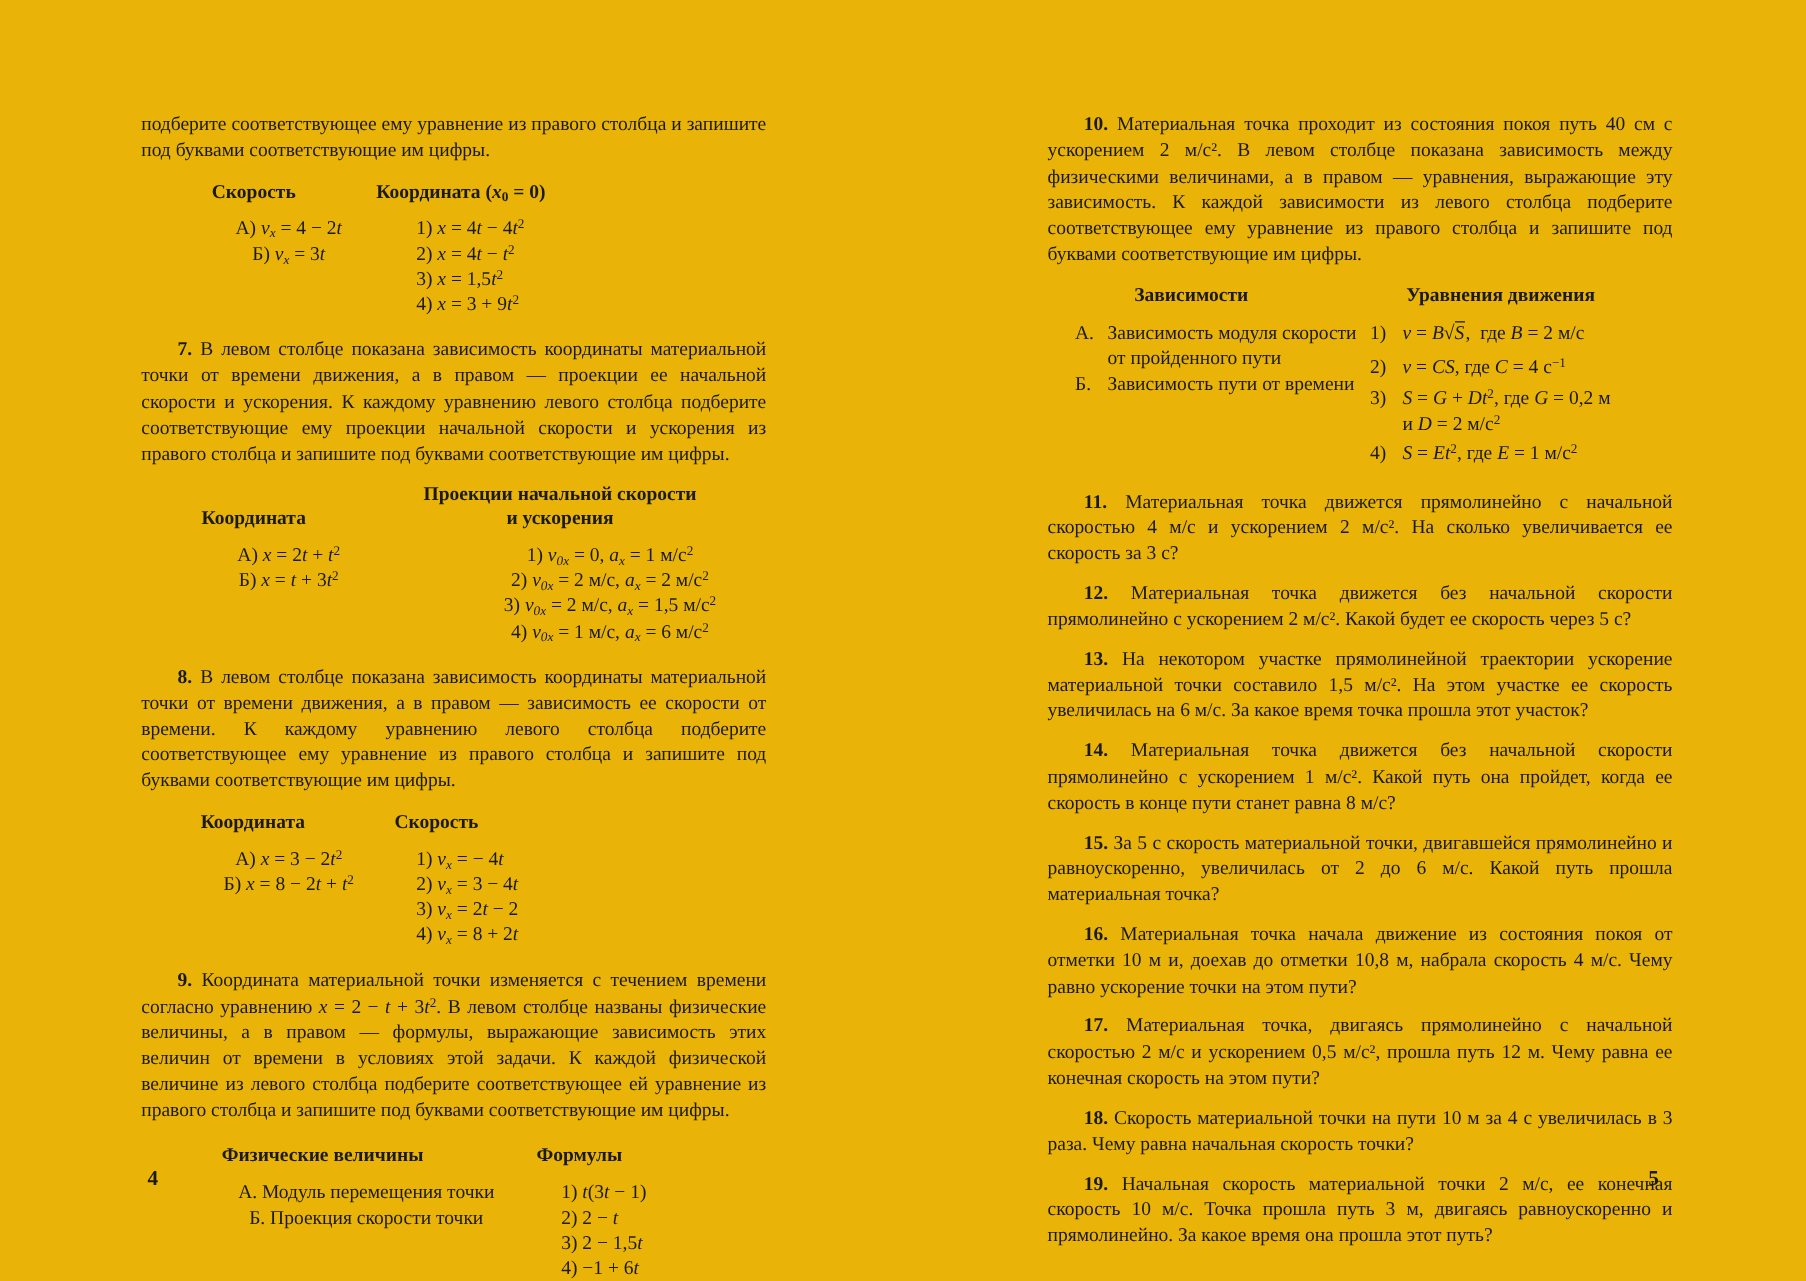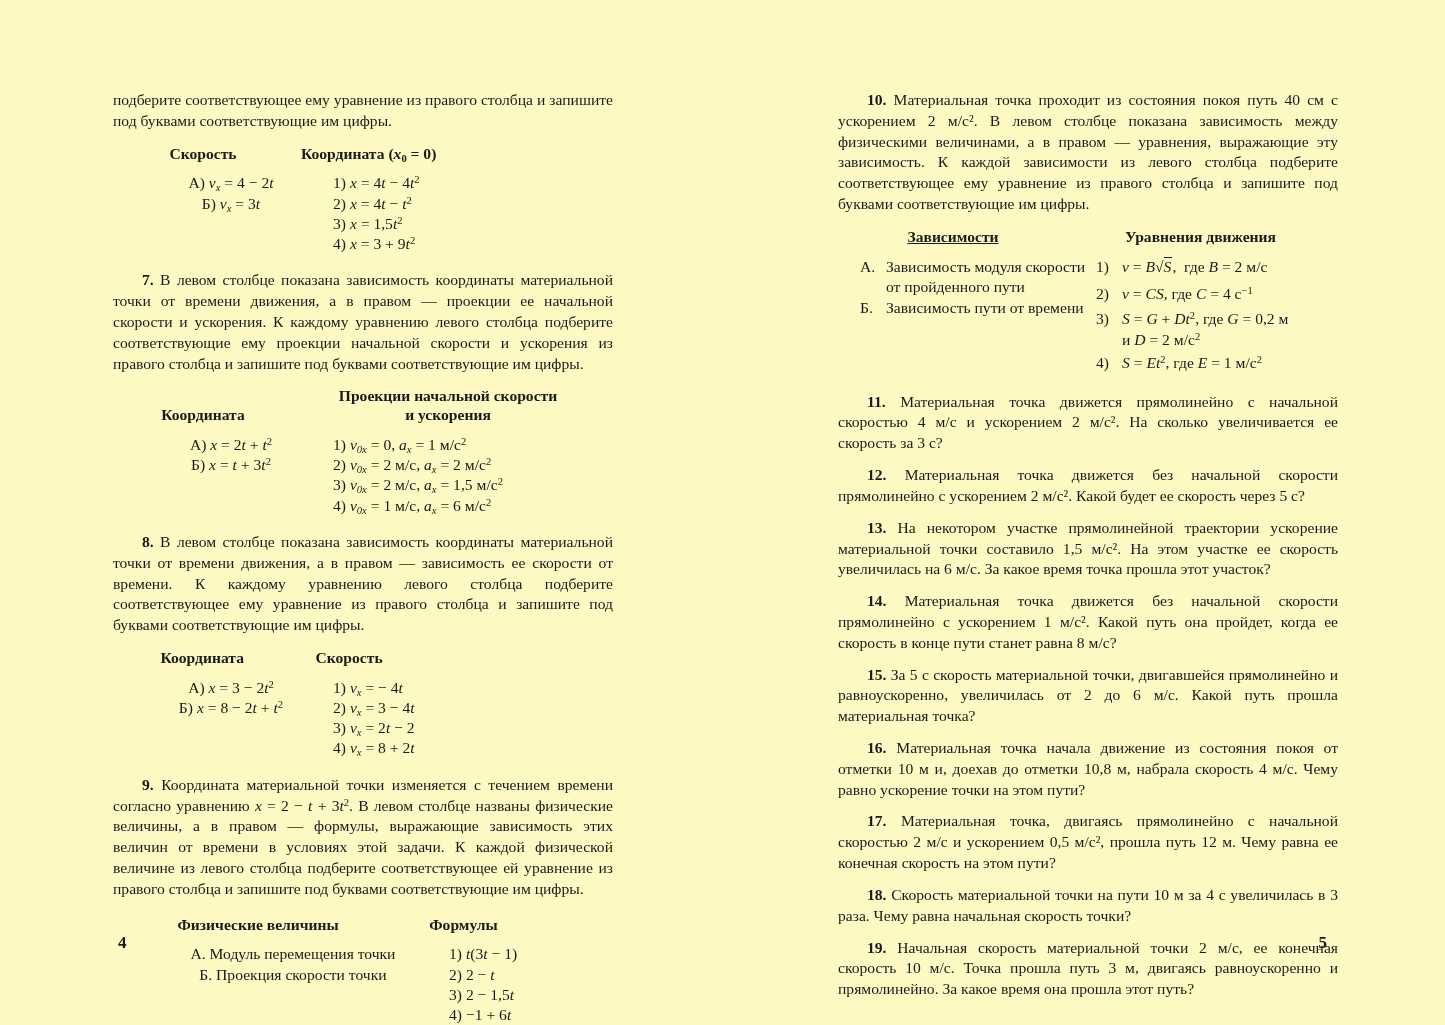--- a/index.html
+++ b/index.html
@@ -11,21 +11,21 @@
     width: 1445px;
     height: 1025px;
     font-family: "Liberation Serif", "DejaVu Serif", serif;
     color: #1a1a1a;
     overflow: hidden;
     position: relative;
   }
   .spread {
     position: absolute;
     inset: 0;
-    background: #fef9c3;
+    background: #eab308;
   }
   .page {
     position: absolute;
     top: 90px;
     width: 500px;
   }
   .page-left  { left: 113px; }
   .page-right { left: 838px; }
 
   .body-text {
@@ -157,21 +157,21 @@
         <div class="hcell" style="width:310px;">
           <div>Проекции начальной скорости</div>
           <div>и ускорения</div>
         </div>
       </div>
       <div class="match-rows">
         <div class="col-a stack" style="width:180px;padding-left:28px;">
           <div>А) <i>x</i> = 2<i>t</i> + <i>t</i><sup>2</sup></div>
           <div>Б) <i>x</i> = <i>t</i> + 3<i>t</i><sup>2</sup></div>
         </div>
-        <div class="col-b stack" style="width:310px;padding-left:12px;">
+        <div class="col-b stack" style="width:310px;padding-left:12px;text-align:center;">
           <div>1) <i>v<sub>0x</sub></i> = 0, <i>a<sub>x</sub></i> = 1 м/с<sup>2</sup></div>
           <div>2) <i>v<sub>0x</sub></i> = 2 м/с, <i>a<sub>x</sub></i> = 2 м/с<sup>2</sup></div>
           <div>3) <i>v<sub>0x</sub></i> = 2 м/с, <i>a<sub>x</sub></i> = 1,5 м/с<sup>2</sup></div>
           <div>4) <i>v<sub>0x</sub></i> = 1 м/с, <i>a<sub>x</sub></i> = 6 м/с<sup>2</sup></div>
         </div>
       </div>
     </div>
 
     <p class="body-text para indent"><span class="num">8.</span> <span>В левом столбце показана зависимость координаты материальной точки от времени движения, а в правом — зависимость ее скорости от времени. К каждому уравнению левого столбца подберите соответствующее ему уравнение из правого столбца и запишите под буквами соответствующие им цифры.</span></p>
 
@@ -216,21 +216,21 @@
     </div>
 
   </div>
 
   <div class="page page-right">
 
     <p class="body-text para indent"><span class="num">10.</span> <span>Материальная точка проходит из состояния покоя путь 40 см с ускорением 2 м/с². В левом столбце показана зависимость между физическими величинами, а в правом — уравнения, выражающие эту зависимость. К каждой зависимости из левого столбца подберите соответствующее ему уравнение из правого столбца и запишите под буквами соответствующие им цифры.</span></p>
 
     <div class="match">
       <div class="match-head">
-        <div class="hcell" style="width:230px;text-decoration:underline;">Зависимости</div>
+        <div class="hcell" style="width:230px;">Зависимости</div>
         <div class="hcell" style="width:265px;">Уравнения движения</div>
       </div>
       <div class="match-rows" style="align-items:flex-start;">
         <div class="col-a letter-list body-text" style="width:230px;padding-left:22px;text-align:left;">
           <div class="li">
             <span class="lbl">А.</span>
             <span class="txt">Зависимость модуля скорости от пройденного пути</span>
           </div>
           <div class="li">
             <span class="lbl">Б.</span>

